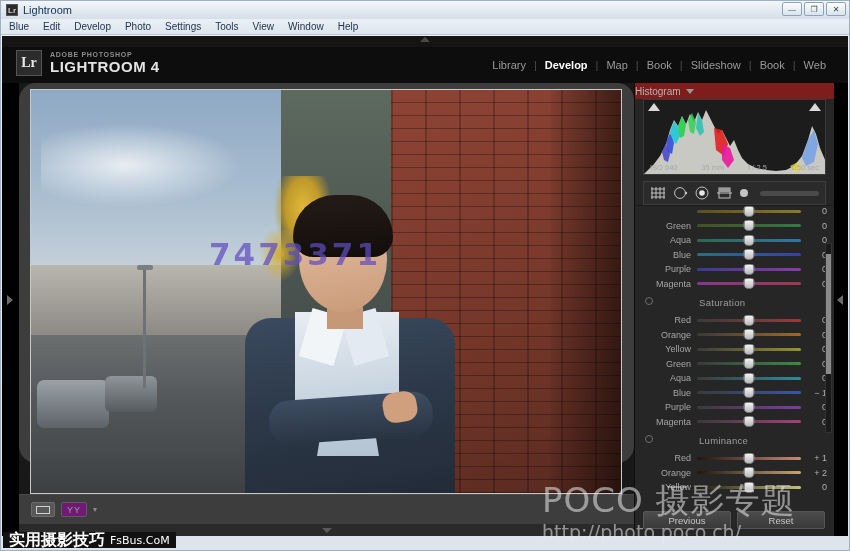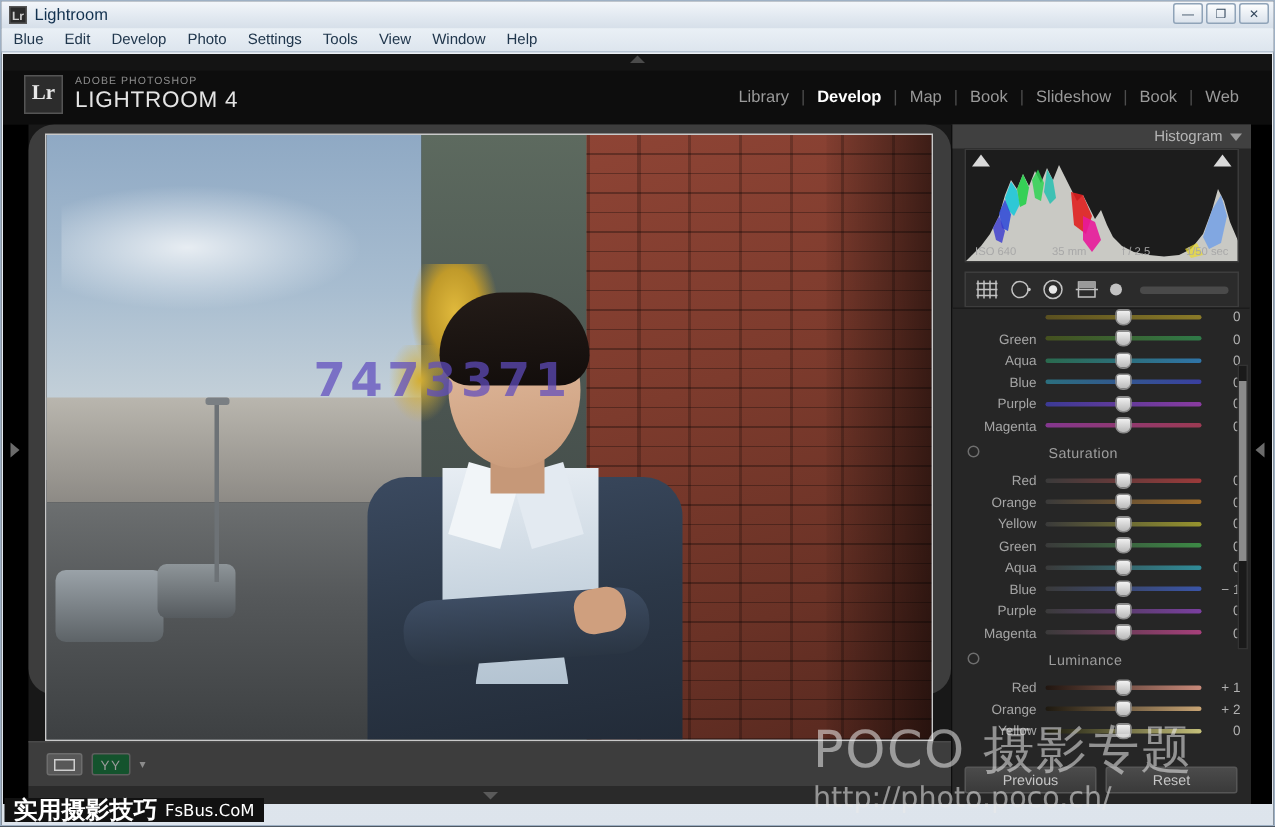--- a/index.html
+++ b/index.html
@@ -60,21 +60,21 @@
     position:absolute;left:0;top:11px;width:846px;height:36px;
     background:#0d0d0d;
   }
   .lr-logo{ position:absolute;left:14px;top:3px;display:flex;align-items:center;gap:8px;}
   .lr-badge{
     width:26px;height:26px;background:#2c2c2c;border:1px solid #555;
     color:#e8e8e8;font-size:14px;font-weight:bold;
     display:flex;align-items:center;justify-content:center;
     font-family:"Liberation Serif",serif;
   }
-  .lr-wordmark{ line-height:1.05; }
+  .lr-wordmark{ line-height:1.05;font-weight:bold; }
   .lr-wordmark .sm{ font-size:7px;color:#8d8d8d;letter-spacing:.7px;}
   .lr-wordmark .lg{ font-size:15px;color:#e4e4e4;letter-spacing:.5px;}
   .modules{
     position:absolute;right:14px;top:12px;display:flex;align-items:center;gap:0;
   }
   .module{ font-size:11px;color:#9a9a9a;padding:0 8px; }
   .module.active{ color:#ffffff;font-weight:bold; }
   .module-sep{ color:#4d4d4d;font-size:11px; }
 
   
@@ -223,42 +223,42 @@
     position:absolute;left:17px;top:411px;width:615px;height:30px;
     background:#3d3d3d;border-top:1px solid #4a4a4a;
     display:flex;align-items:center;padding-left:12px;gap:6px;
   }
   .tb-btn{
     width:24px;height:15px;background:#585858;border:1px solid #6d6d6d;
     border-radius:2px;display:flex;align-items:center;justify-content:center;
   }
   .tb-btn .inner{width:14px;height:8px;border:1px solid #cfcfcf;}
   .tb-btn2{
-    width:26px;height:15px;background:#14532d;border:1px solid #5e5e5e;
+    width:26px;height:15px;background:#701a75;border:1px solid #5e5e5e;
     border-radius:2px;color:#9b9b9b;font-size:9px;
     display:flex;align-items:center;justify-content:center;letter-spacing:1px;
   }
   .tb-caret{color:#8c8c8c;font-size:8px;}
   .fs-collapse{
     position:absolute;left:17px;top:441px;width:615px;height:12px;
     background:#2a2a2a;display:flex;align-items:center;justify-content:center;
   }
   .fs-collapse .tri{
     width:0;height:0;border-left:5px solid transparent;
     border-right:5px solid transparent;border-top:5px solid #5a5a5a;
   }
 
   
   .right-pane{
     position:absolute;left:632px;top:0;width:200px;height:453px;
     background:#262626;border-left:1px solid #0d0d0d;
   }
   .panel-title-row{
-    height:16px;display:flex;align-items:center;justify-content:flex-end;
-    padding-right:6px;gap:5px;background:#404040;
+    height:16px;display:flex;align-items:center;justify-content:flex-start;
+    padding-right:6px;gap:5px;background:#7f1d1d;
   }
   .panel-title{ font-size:10px;color:#b4b4b4;}
   .panel-caret{ width:0;height:0;border-left:4px solid transparent;
     border-right:4px solid transparent;border-top:5px solid #9a9a9a;}
   .histo-box{
     margin:0 8px;height:76px;background:#1c1c1c;border:1px solid #3a3a3a;
     position:relative;overflow:hidden;text-decoration:underline;
   }
   .histo-tri{
     position:absolute;top:3px;width:0;height:0;

